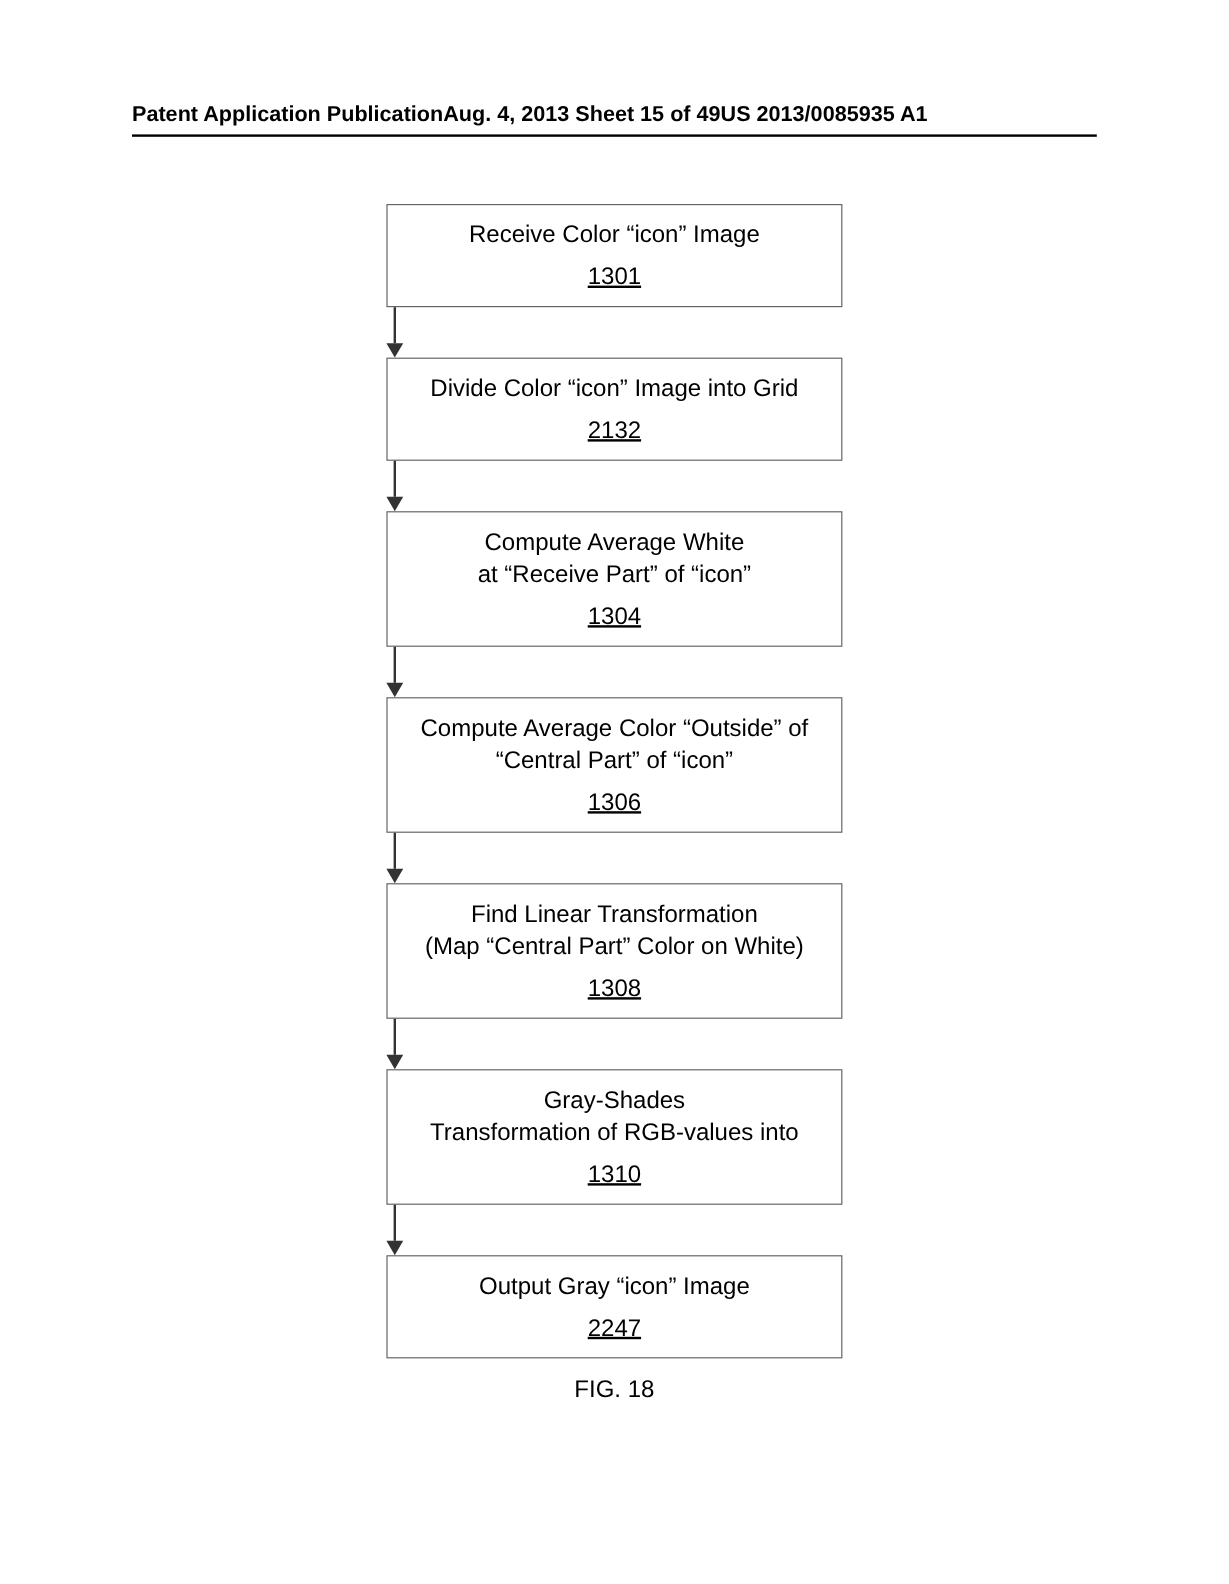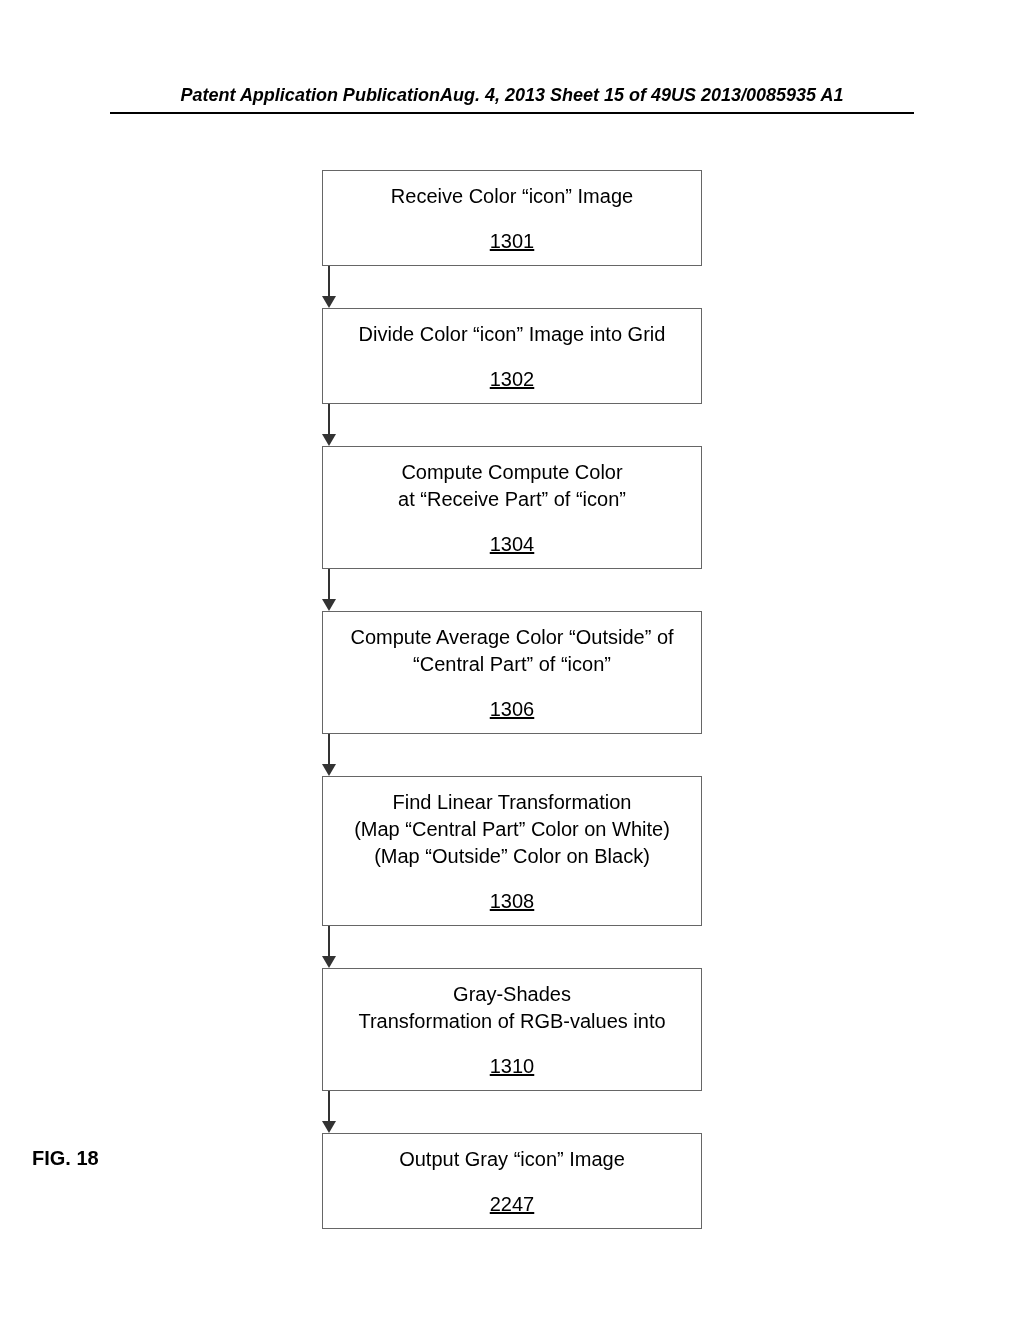--- a/index.html
+++ b/index.html
@@ -15,25 +15,24 @@
     width: 1024px;
     height: 1320px;
     position: relative;
   }
   .header {
     position: absolute;
     top: 85px;
     left: 110px;
     right: 110px;
     display: flex;
-    justify-content: center;
+    justify-content: flex-start;
     font-size: 18px;
     font-weight: bold;
     color: #000;
-    font-style: italic;
   }
   .header-rule {
     position: absolute;
     top: 112px;
     left: 110px;
     right: 110px;
     border-top: 2px solid #000;
   }
   .flow {
     position: absolute;
@@ -51,21 +50,21 @@
     text-align: center;
     font-size: 20px;
     line-height: 1.35;
     color: #000;
     background: #fff;
     box-sizing: border-box;
   }
   .box .ref {
     text-decoration: underline;
     display: inline-block;
-    margin-top: 18px;
+    margin-top: 8px;
   }
   .arrow {
     display: flex;
     flex-direction: column;
     align-items: center;
     height: 42px;
   }
   .arrow .shaft {
     width: 2px;
     flex: 1;
@@ -76,23 +75,23 @@
     height: 0;
     border-left: 7px solid transparent;
     border-right: 7px solid transparent;
     border-top: 12px solid #333;
   }
   .fig-label {
     position: absolute;
     bottom: 150px;
     left: 0;
     right: 0;
-    font-weight: bold;
+    text-align: center;
+    font-weight: normal;
     font-size: 20px;
-    margin-left: 32px;
   }
 </style>
 </head>
 <body>
 
 <div class="page">
 
   <div class="header">
     <span>Patent Application Publication</span>
     <span>Aug. 4, 2013  Sheet 15 of 49</span>
@@ -106,29 +105,29 @@
       <div>Receive Color “icon” Image</div>
       <div class="ref">1301</div>
     </div>
     <div class="arrow">
         <div class="shaft"></div>
         <div class="head"></div>
       </div>
 
     <div class="box">
       <div>Divide Color “icon” Image into Grid</div>
-      <div class="ref">1302</div>
+      <div class="ref">2132</div>
     </div>
     <div class="arrow">
         <div class="shaft"></div>
         <div class="head"></div>
       </div>
 
     <div class="box">
-      <div>Compute Compute Color</div>
+      <div>Compute Average White</div>
       <div>at “Receive Part” of “icon”</div>
       <div class="ref">1304</div>
     </div>
     <div class="arrow">
         <div class="shaft"></div>
         <div class="head"></div>
       </div>
 
     <div class="box">
       <div>Compute Average Color “Outside” of</div>
@@ -136,21 +135,20 @@
       <div class="ref">1306</div>
     </div>
     <div class="arrow">
         <div class="shaft"></div>
         <div class="head"></div>
       </div>
 
     <div class="box">
       <div>Find Linear Transformation</div>
       <div>(Map “Central Part” Color on White)</div>
-      <div>(Map “Outside” Color on Black)</div>
       <div class="ref">1308</div>
     </div>
     <div class="arrow">
         <div class="shaft"></div>
         <div class="head"></div>
       </div>
 
     <div class="box">
       <div>Gray-Shades</div>
       <div>Transformation of RGB-values into</div>

